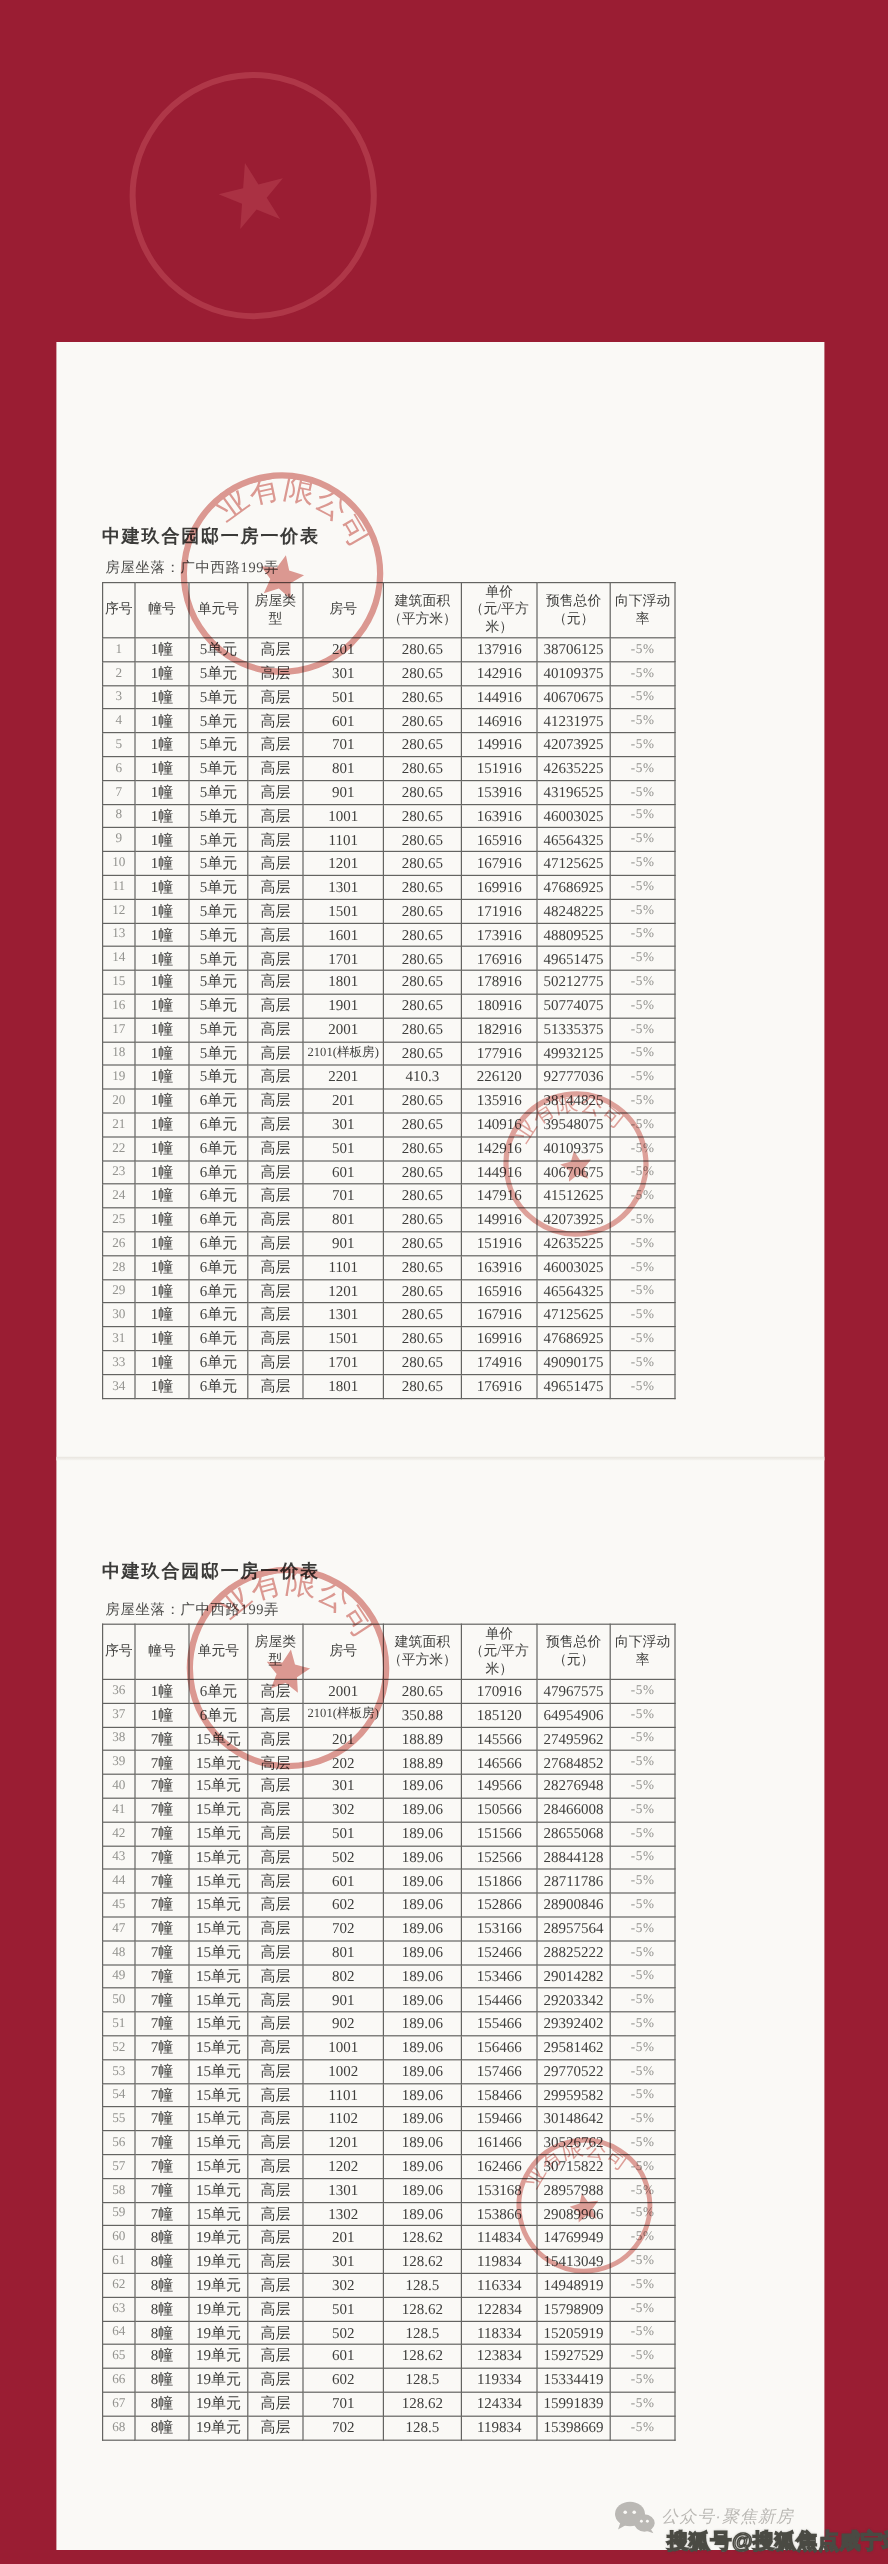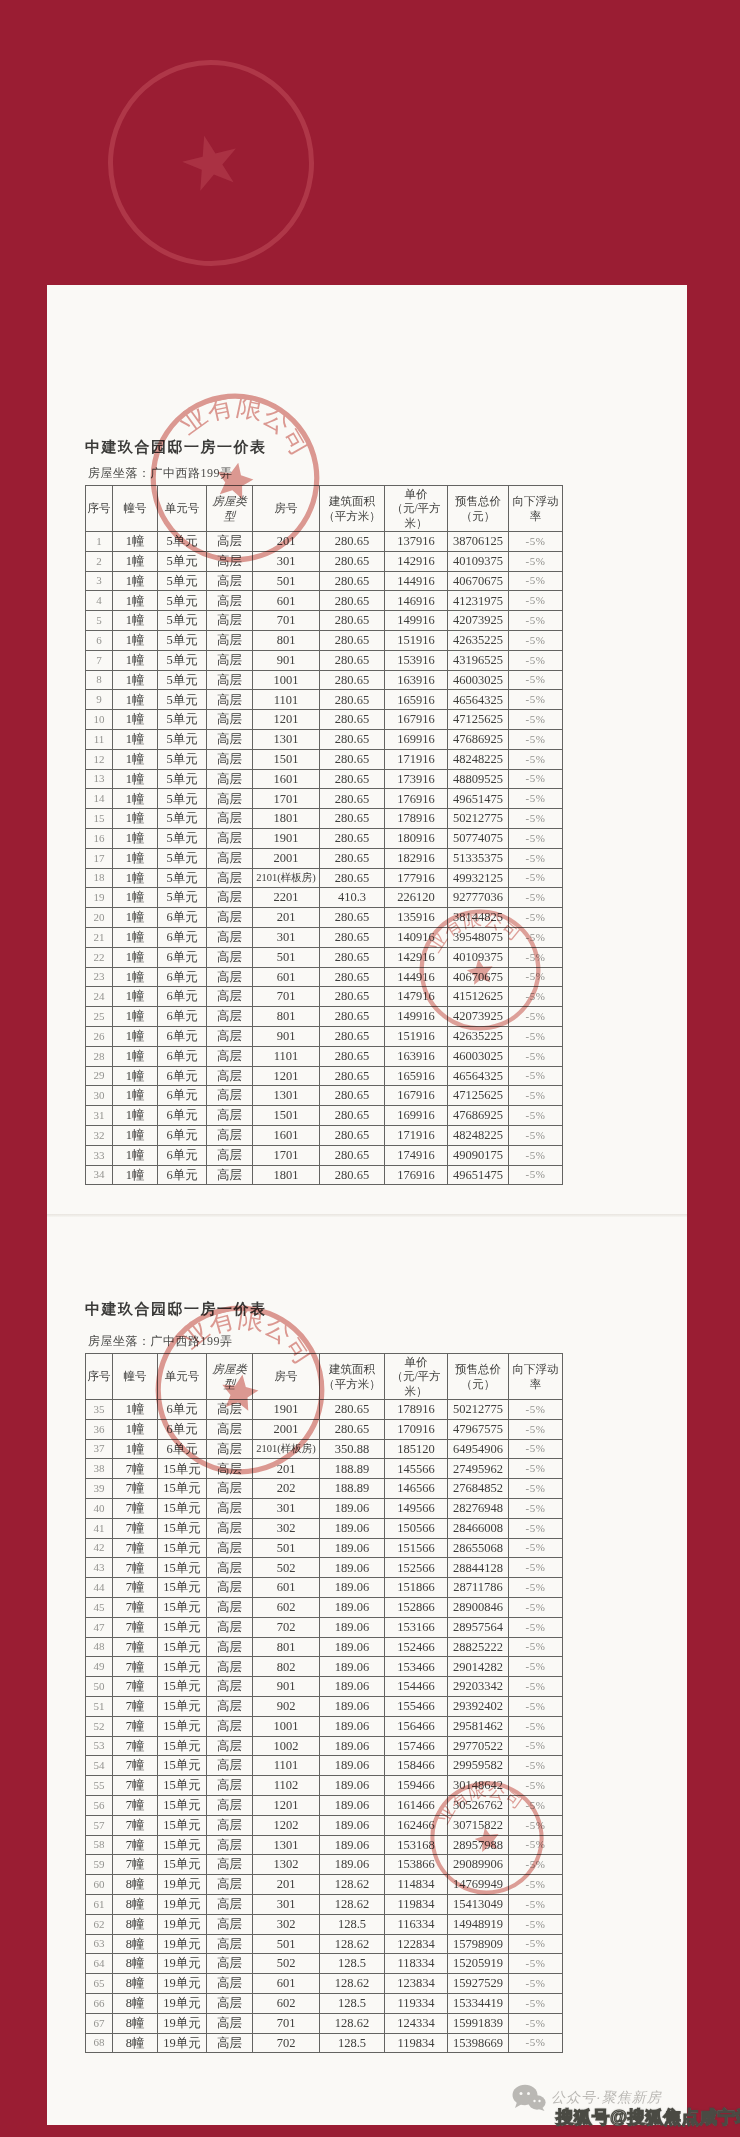--- a/index.html
+++ b/index.html
@@ -40,21 +40,21 @@
   }
   table.price{border:1.5px solid #575755;}
   table.price thead th{
     height:45px;font-size:11.5px;font-weight:normal;color:#3f3f3d;
     white-space:pre-line;line-height:1.25;
   }
   table.price tbody tr{height:19.8px;}
   table.price td{font-size:12.5px;color:#3e3e3c;white-space:nowrap;line-height:1;}
   table.price td.c0{font-size:11px;color:#93938f;}
   table.price td.c8{font-size:11px;color:#8f8f8b;letter-spacing:.5px;}
-  th.c0{width:26px;} th.c1{width:44px;} th.c2{width:48px;} th.c3{width:45px;font-style:italic;}
+  th.c0{width:26px;} th.c1{width:44px;} th.c2{width:48px;} th.c3{width:45px;}
   th.c4{width:66px;} th.c5{width:64px;} th.c6{width:62px;margin-top:45px;} th.c7{width:60px;} th.c8{width:53px;}
   
   .seal{position:absolute;pointer-events:none;mix-blend-mode:multiply;}
   .seal svg{display:block;width:100%;height:100%;}
   .seal-1{left:101px;top:106px;width:174px;height:174px;opacity:.55;transform:rotate(12deg);}
   .seal-2{left:371px;top:623px;width:124px;height:124px;opacity:.5;transform:rotate(-9deg);}
   .seal-3{left:106px;top:1018px;width:174px;height:174px;opacity:.55;transform:rotate(9deg);}
   .seal-4{left:382px;top:1495px;width:116px;height:116px;opacity:.52;transform:rotate(-12deg);}
   
   .watermark{
@@ -427,31 +427,20 @@
             <td class="c1">1幢</td>
             <td class="c2">6单元</td>
             <td class="c3">高层</td>
             <td class="c4">1501</td>
             <td class="c5">280.65</td>
             <td class="c6">169916</td>
             <td class="c7">47686925</td>
             <td class="c8">-5%</td>
           </tr>
           <tr>
-            <td class="c0">32</td>
-            <td class="c1">1幢</td>
-            <td class="c2">6单元</td>
-            <td class="c3">高层</td>
-            <td class="c4">1601</td>
-            <td class="c5">280.65</td>
-            <td class="c6">171916</td>
-            <td class="c7">48248225</td>
-            <td class="c8">-5%</td>
-          </tr>
-          <tr>
             <td class="c0">33</td>
             <td class="c1">1幢</td>
             <td class="c2">6单元</td>
             <td class="c3">高层</td>
             <td class="c4">1701</td>
             <td class="c5">280.65</td>
             <td class="c6">174916</td>
             <td class="c7">49090175</td>
             <td class="c8">-5%</td>
           </tr>
@@ -486,31 +475,20 @@
             <th class="c6">单价
 （元/平方
 米）</th>
             <th class="c7">预售总价
 （元）</th>
             <th class="c8">向下浮动
 率</th>
           </tr>
         </thead>
       <tbody>
-          <tr>
-            <td class="c0">35</td>
-            <td class="c1">1幢</td>
-            <td class="c2">6单元</td>
-            <td class="c3">高层</td>
-            <td class="c4">1901</td>
-            <td class="c5">280.65</td>
-            <td class="c6">178916</td>
-            <td class="c7">50212775</td>
-            <td class="c8">-5%</td>
-          </tr>
           <tr>
             <td class="c0">36</td>
             <td class="c1">1幢</td>
             <td class="c2">6单元</td>
             <td class="c3">高层</td>
             <td class="c4">2001</td>
             <td class="c5">280.65</td>
             <td class="c6">170916</td>
             <td class="c7">47967575</td>
             <td class="c8">-5%</td>

